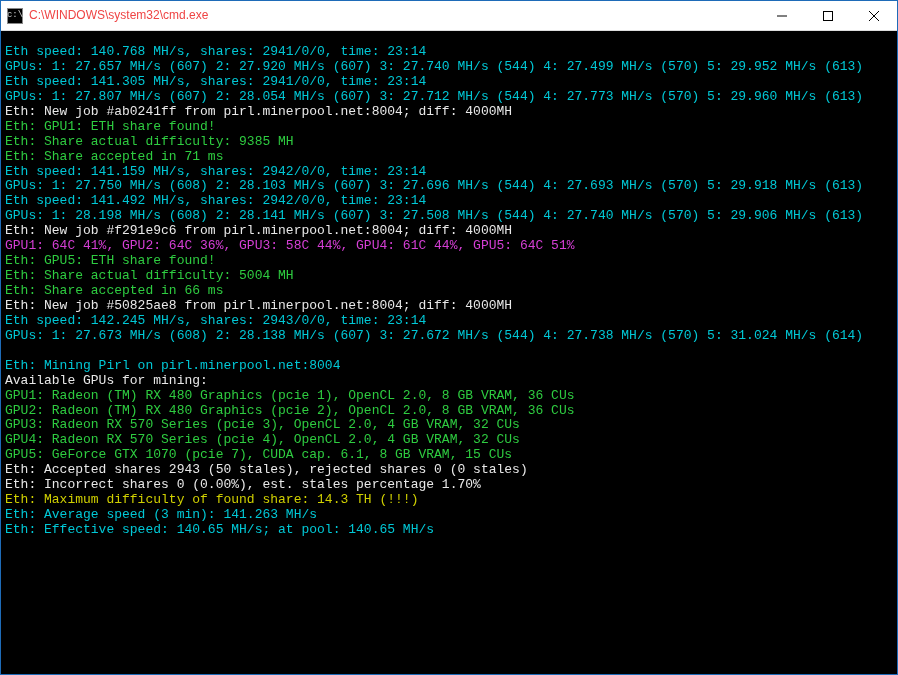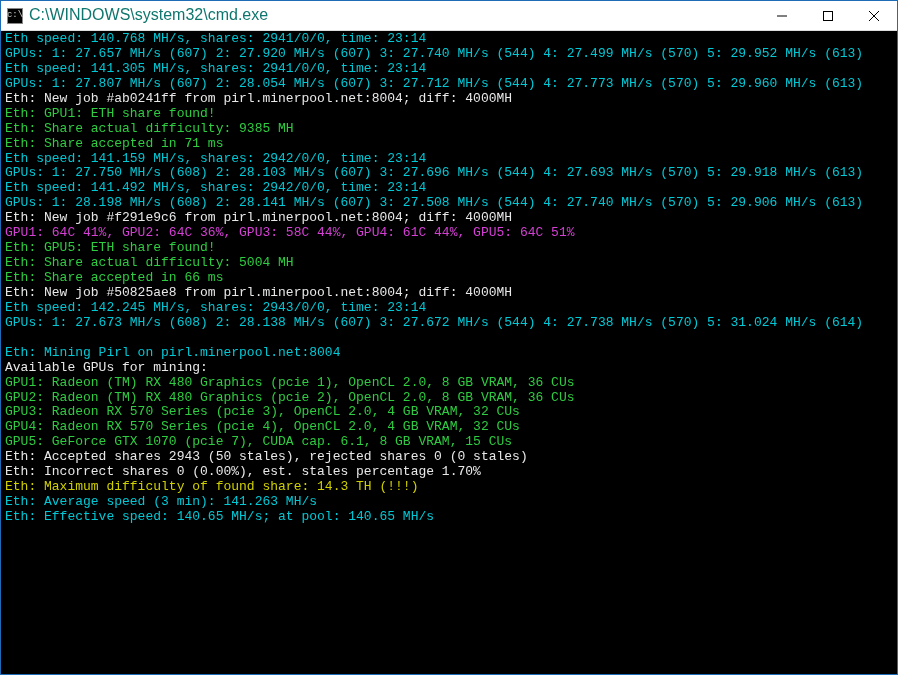--- a/index.html
+++ b/index.html
@@ -33,39 +33,39 @@
       margin-right: 6px;
       font-size: 9px;
       color: #ccc;
       display: flex;
       align-items: center;
       justify-content: center;
     }
     .titlebar-text {
       flex: 1;
       font-family: "Segoe UI", Tahoma, sans-serif;
-      font-size: 16px;
-      color: #0f766e;
+      font-size: 12px;
+      color: #ef4444;
     }
     .titlebar-buttons { display: flex; }
     .titlebar-btn {
       width: 46px;
       height: 30px;
       display: flex;
       align-items: center;
       justify-content: center;
       font-family: "Segoe UI", sans-serif;
       font-size: 10px;
     }
     .titlebar-btn svg { display: block; }
     .console {
       flex: 1;
       background: #000;
       color: #fff;
-      padding: 1px 4px;
+      padding: 14px 4px;
       overflow-y: scroll;
       white-space: pre-wrap;
       word-break: break-all;
     }
     .console::-webkit-scrollbar { width: 17px; }
     .console::-webkit-scrollbar-track { background: #f0f0f0; }
     .console::-webkit-scrollbar-thumb { background: #cdcdcd; border: 1px solid #aaa; }
     .c-cyan    { color: #00c8d6; }
     .c-white   { color: #e8e8e8; }
     .c-green   { color: #2ecc40; }

